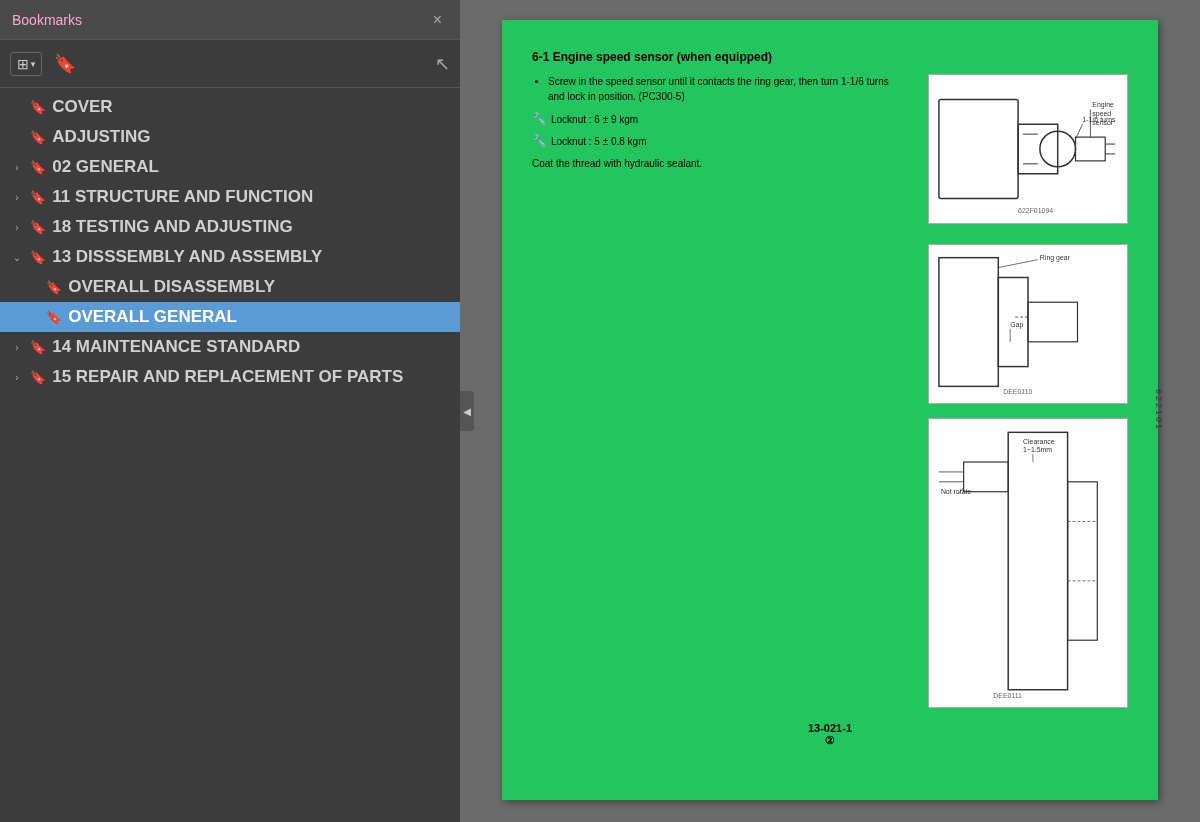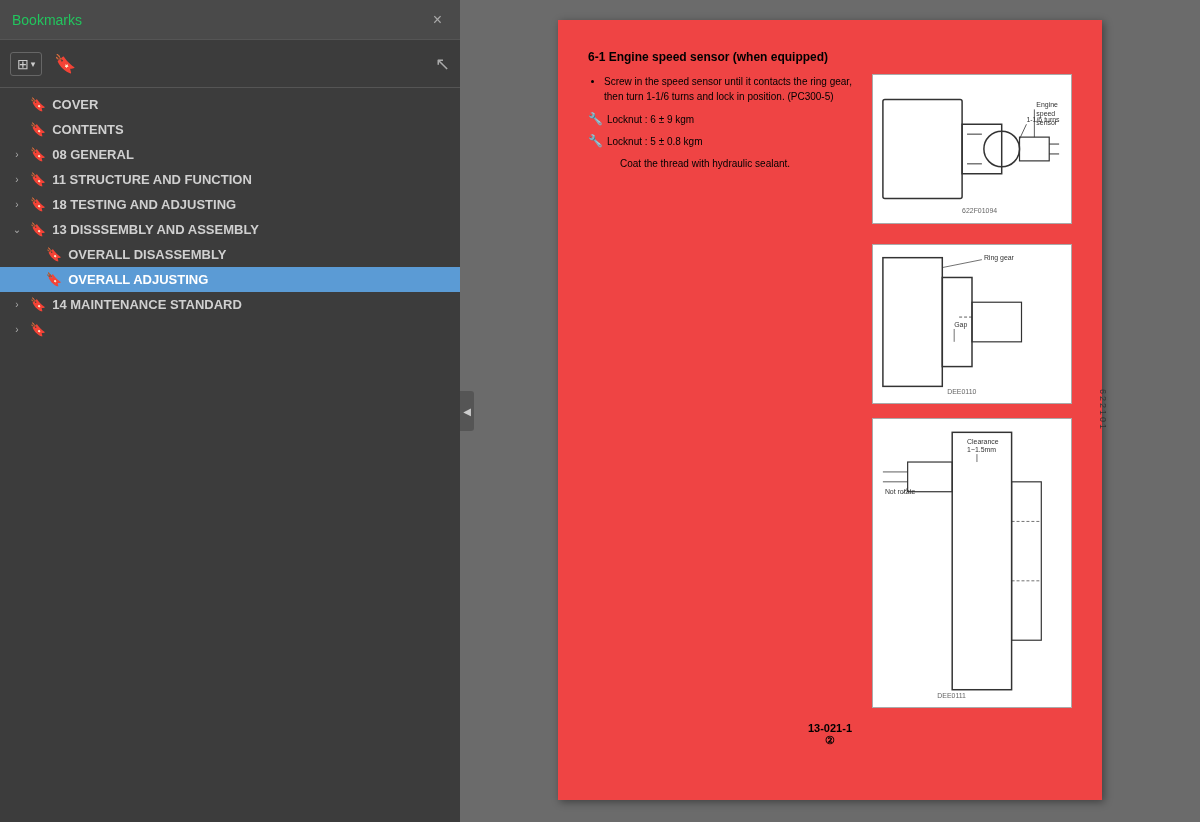--- a/index.html
+++ b/index.html
@@ -20,21 +20,21 @@
       background: #4a4a4a;
       padding: 8px 12px;
       display: flex;
       align-items: center;
       justify-content: space-between;
       height: 40px;
       border-bottom: 1px solid #555;
     }
 
     #sidebar-title {
-      color: #22c55e;
+      color: #f9a8d4;
       font-size: 14px;
       font-weight: normal;
     }
 
     #close-btn {
       color: #aaa;
       cursor: pointer;
       font-size: 16px;
       background: none;
       border: none;
@@ -105,21 +105,21 @@
     .bm-item .bm-icon {
       margin: 0 6px;
       flex-shrink: 0;
       color: #aaa;
       font-size: 13px;
     }
     .bm-item.active .bm-icon { color: #fff; }
 
     .bm-item .bm-label {
       font-weight: bold;
-      font-size: 13px;
+      font-size: 17px;
     }
 
     .bm-item.child {
       padding-left: 40px;
     }
     .bm-item.child .bm-icon {
       margin: 0 6px;
     }
 
     
@@ -147,22 +147,22 @@
       background: #6b6b6b;
       display: flex;
       align-items: flex-start;
       justify-content: center;
       padding: 20px;
       overflow: hidden;
       position: relative;
     }
 
     #page-container {
-      background: #ef4444;
-      width: 544px;
+      background: #22c55e;
+      width: 656px;
       min-height: 780px;
       padding: 30px 30px 20px 30px;
       position: relative;
       box-shadow: 2px 2px 8px rgba(0,0,0,0.4);
     }
 
     .section-title {
       font-size: 12px;
       font-weight: bold;
       margin-bottom: 10px;
@@ -300,27 +300,27 @@
 
     <div class="bm-item">
       <span class="expand-arrow"></span>
       <span class="bm-icon">🔖</span>
       <span class="bm-label">COVER</span>
     </div>
 
     <div class="bm-item">
       <span class="expand-arrow"></span>
       <span class="bm-icon">🔖</span>
-      <span class="bm-label">CONTENTS</span>
+      <span class="bm-label">ADJUSTING</span>
     </div>
 
     <div class="bm-item">
       <span class="expand-arrow" style="color:#aaa;">›</span>
       <span class="bm-icon">🔖</span>
-      <span class="bm-label">08 GENERAL</span>
+      <span class="bm-label">02 GENERAL</span>
     </div>
 
     <div class="bm-item">
       <span class="expand-arrow" style="color:#aaa;">›</span>
       <span class="bm-icon">🔖</span>
       <span class="bm-label">11 STRUCTURE AND FUNCTION</span>
     </div>
 
     <div class="bm-item">
       <span class="expand-arrow" style="color:#aaa;">›</span>
@@ -334,32 +334,33 @@
       <span class="bm-label">13 DISSSEMBLY AND ASSEMBLY</span>
     </div>
 
     <div class="bm-item child">
       <span class="bm-icon">🔖</span>
       <span class="bm-label">OVERALL DISASSEMBLY</span>
     </div>
 
     <div class="bm-item child active">
       <span class="bm-icon">🔖</span>
-      <span class="bm-label">OVERALL ADJUSTING</span>
+      <span class="bm-label">OVERALL GENERAL</span>
     </div>
 
     <div class="bm-item">
       <span class="expand-arrow" style="color:#aaa;">›</span>
       <span class="bm-icon">🔖</span>
       <span class="bm-label">14 MAINTENANCE STANDARD</span>
     </div>
 
     <div class="bm-item">
       <span class="expand-arrow" style="color:#aaa;">›</span>
       <span class="bm-icon">🔖</span>
+      <span class="bm-label">15 REPAIR AND REPLACEMENT OF PARTS</span>
     </div>
 
   </div>
 
   <div id="collapse-sidebar">
     <span>◀</span>
   </div>
 </div>
 
 <div id="main-content">
@@ -375,21 +376,21 @@
           </li>
         </ul>
         <div class="wrench-note">
           <span style="font-size:12px;">🔧</span>
           <span>Locknut : 6 ± 9 kgm</span>
         </div>
         <div class="wrench-note">
           <span style="font-size:12px;">🔧</span>
           <span>Locknut : 5 ± 0.8 kgm</span>
         </div>
-        <div style="margin-top:6px;font-size:10px;margin-left:32px;">Coat the thread with hydraulic sealant.</div>
+        <div style="margin-top:6px;font-size:10px;">Coat the thread with hydraulic sealant.</div>
       </div>
 
       <div class="diagram-box" style="height:150px;">
         <svg viewBox="0 0 200 140" width="200" height="140" xmlns="http://www.w3.org/2000/svg">
 
           <rect x="10" y="20" width="80" height="100" rx="2" fill="none" stroke="#333" stroke-width="1.5"></rect>
           <rect x="90" y="45" width="40" height="50" fill="none" stroke="#333" stroke-width="1.5"></rect>
           <circle cx="130" cy="70" r="18" fill="none" stroke="#333" stroke-width="1.5"></circle>
           <line x1="110" y1="55" x2="95" y2="55" stroke="#333" stroke-width="1"></line>
           <line x1="110" y1="85" x2="95" y2="85" stroke="#333" stroke-width="1"></line>

